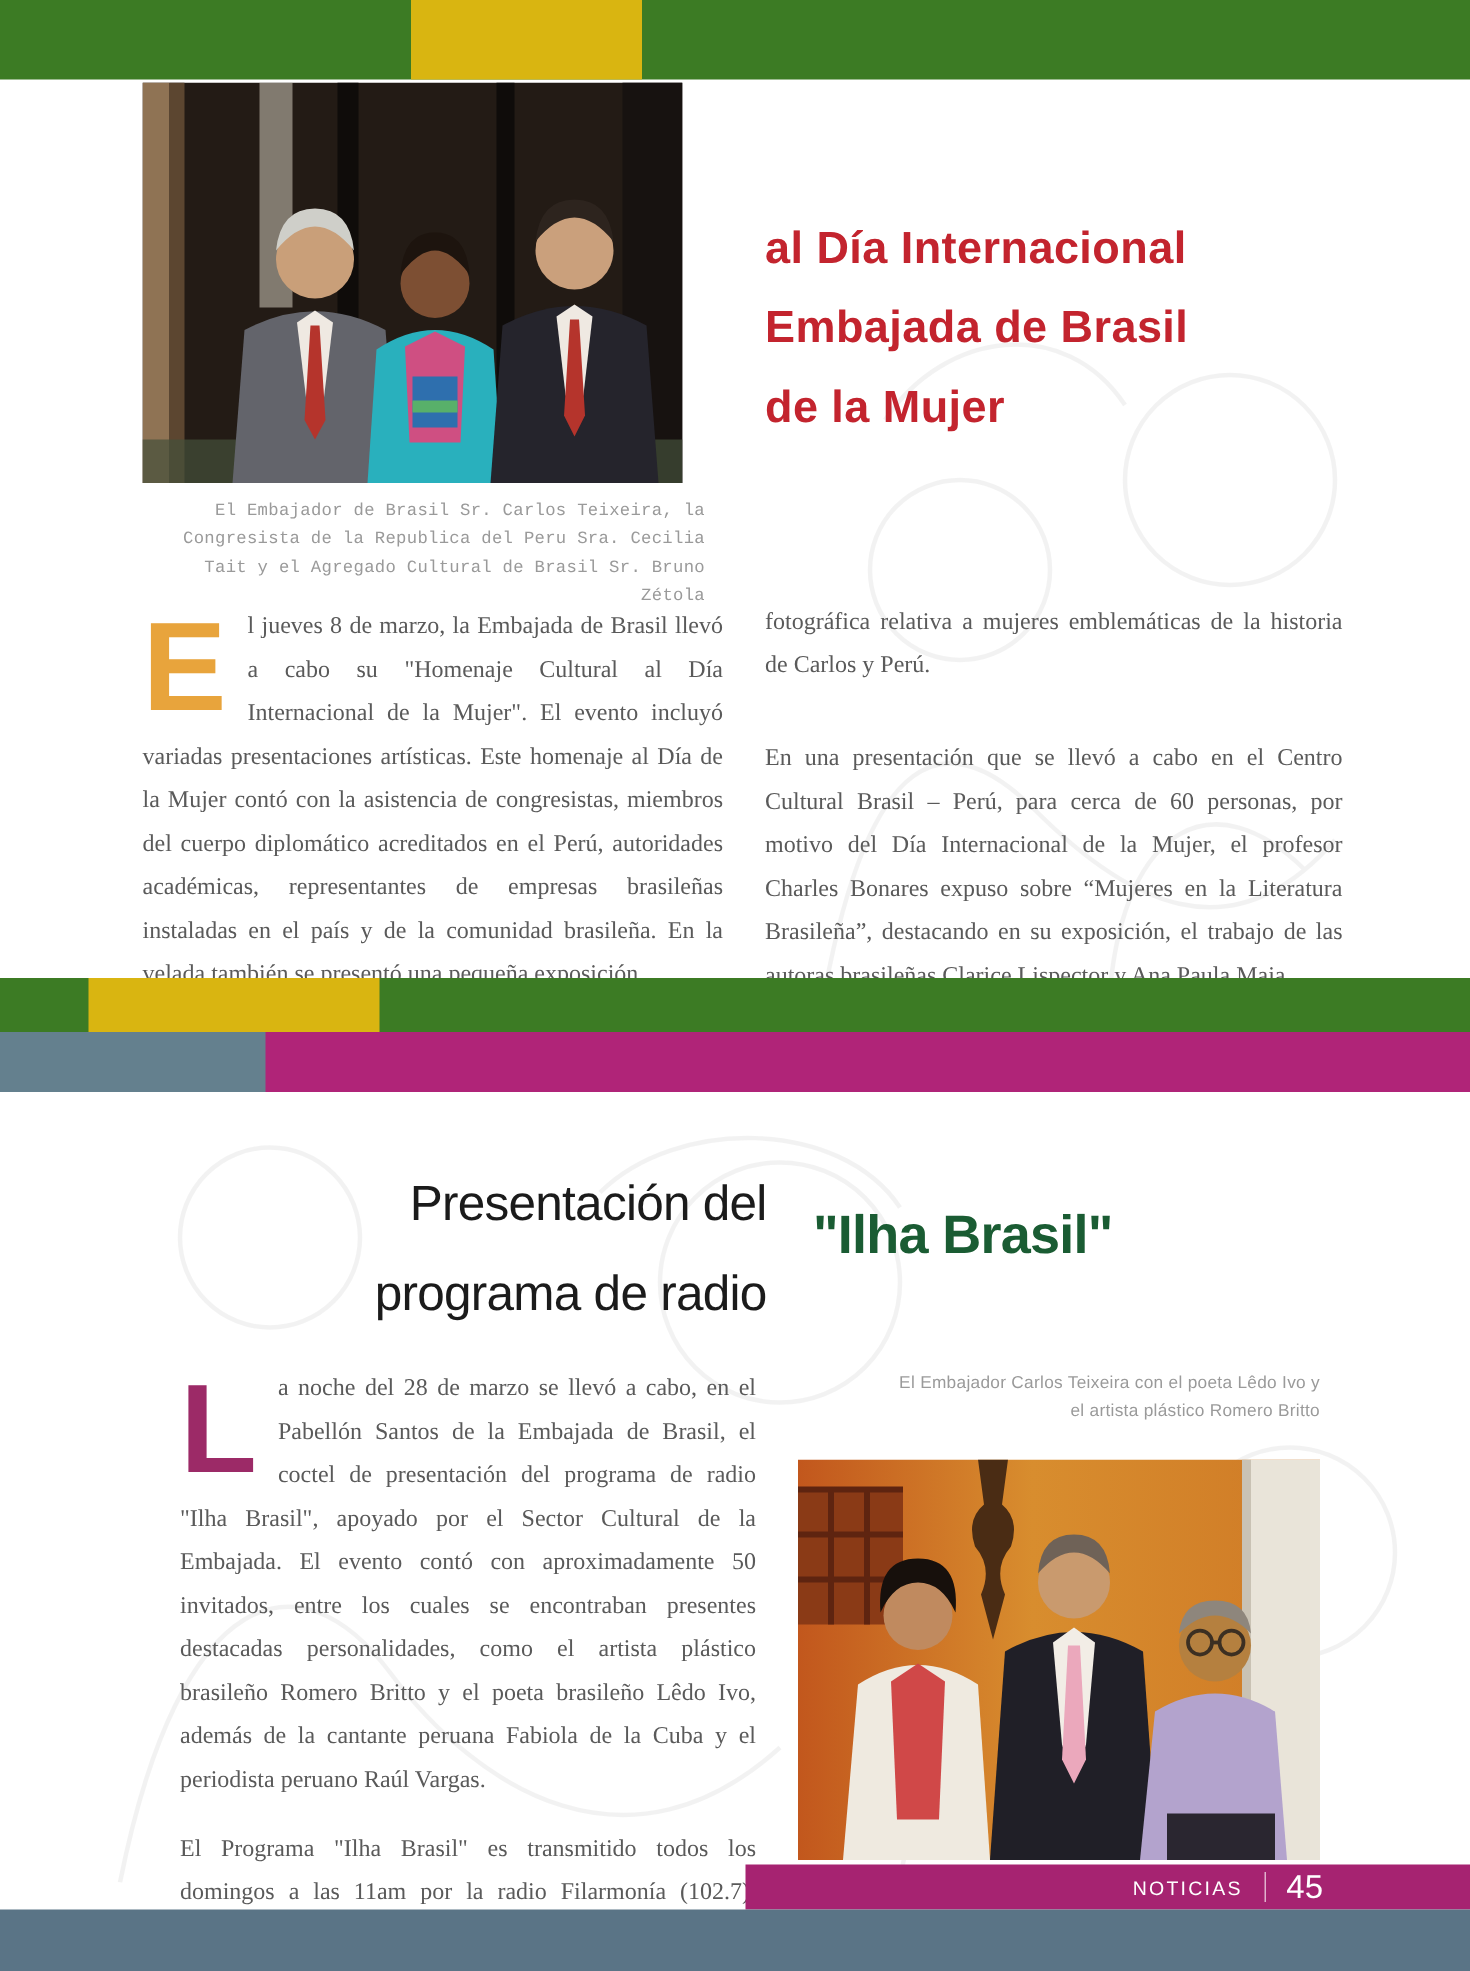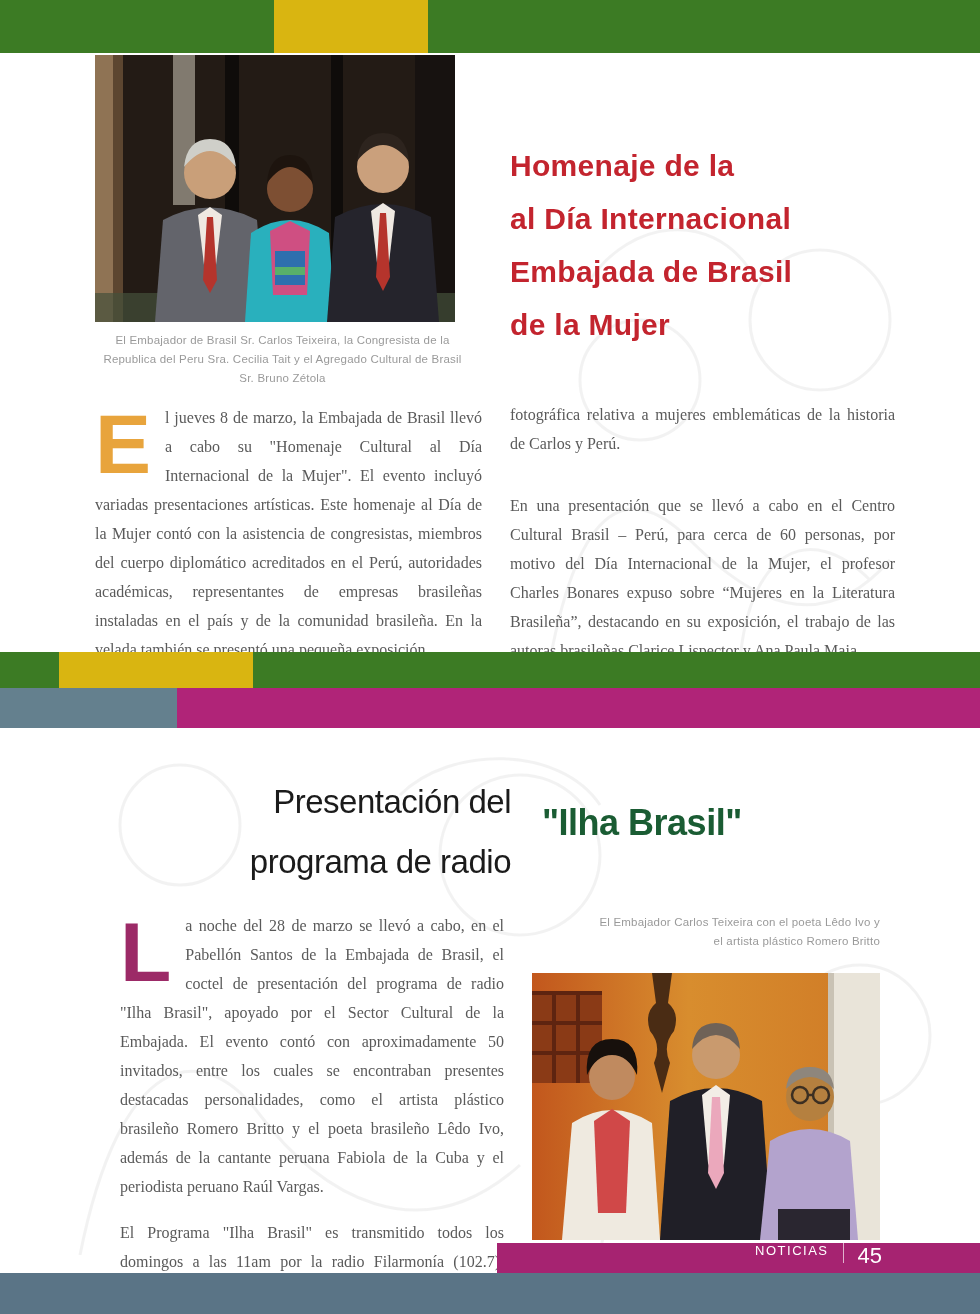--- a/index.html
+++ b/index.html
@@ -20,21 +20,21 @@
   .ghost{position:absolute;opacity:0.07;pointer-events:none;}
 
   
   .photo{position:absolute;display:block;}
   .photo svg{display:block;}
   .photo1{left:95px;top:55px;width:360px;height:267px;}
   .photo2{left:532px;top:973px;width:348px;height:267px;}
 
   
   .caption{position:absolute;color:#9a9a9a;font-size:11.5px;line-height:19px;letter-spacing:.2px;}
-  .caption1{left:95px;top:331px;width:375px;text-align:center;}
+  .caption1{left:95px;top:331px;width:375px;text-align:right;font-family:Liberation Mono, monospace;}
   .caption2{left:575px;top:913px;width:305px;text-align:right;}
 
   
   .headline{position:absolute;left:510px;top:139px;width:420px;color:#c3242e;
             font-weight:bold;font-size:30px;line-height:53px;letter-spacing:.3px;}
   .bodytext{color:#5a5a5a;font-family:"Liberation Serif",serif;font-size:16px;
             line-height:29px;text-align:justify;}
   .col1{position:absolute;left:95px;top:403px;width:387px;}
   .col2{position:absolute;left:510px;top:400px;width:385px;}
   .col2 .para2{margin-top:33px;}
@@ -46,21 +46,21 @@
   
   .title2{position:absolute;left:144px;top:772px;width:367px;text-align:right;
           color:#1b1b1b;font-size:33px;line-height:60px;font-weight:500;letter-spacing:-.5px;}
   .title2-accent{position:absolute;left:542px;top:802px;width:260px;color:#1a5c33;
           font-size:36px;font-weight:bold;letter-spacing:-.5px;}
   .art2-text{position:absolute;left:120px;top:911px;width:384px;}
   .art2-text .para2{margin-top:17px;}
 
   
   .footer-bar{position:absolute;left:497px;top:1243px;width:483px;height:30px;background:#a62371;
-              display:flex;justify-content:flex-end;padding-right:98px;box-sizing:border-box;}
+              display:flex;align-items:center;justify-content:flex-end;padding-right:98px;box-sizing:border-box;}
   .footer-label{color:#ffffff;font-size:13px;letter-spacing:1.5px;font-weight:500;}
   .footer-divider{width:1px;height:20px;background:rgba(255,255,255,.65);margin:0 14px;}
   .footer-page{color:#ffffff;font-size:22px;font-weight:500;}
 </style>
 </head>
 <body>
 
 <div class="page">
 
   <div class="bar top-bar">
@@ -115,21 +115,20 @@
       <path d="M276 156 L288 148 L300 156 L294 208 L288 228 L282 208 Z" fill="#efe9e2"></path>
       <path d="M285 158 L291 158 L295 222 L288 236 L281 222 Z" fill="#b5342c"></path>
       <circle cx="288" cy="112" r="26" fill="#caa07c"></circle>
       <path d="M262 106 Q265 78 288 78 Q311 78 314 106 Q301 90 288 90 Q275 90 262 106 Z" fill="#2d241e"></path>
     </svg>
   </span>
 
   <div class="caption caption1">El Embajador de Brasil  Sr. Carlos Teixeira, la Congresista de la Republica del Peru Sra. Cecilia Tait y el Agregado Cultural de Brasil Sr. Bruno Zétola</div>
 
   <div class="headline">
-    <div>Homenaje de la</div>
     <div>al Día Internacional</div>
     <div>Embajada de Brasil</div>
     <div>de la Mujer</div>
   </div>
 
   <div class="col1 bodytext">
     <span class="dropcap dropcap-e">E</span><span>l jueves 8 de marzo, la Embajada de Brasil llevó a cabo su "Homenaje Cultural al Día Internacional de la Mujer". El evento incluyó variadas presentaciones artísticas. Este homenaje al Día de la Mujer contó con la asistencia de congresistas, miembros del cuerpo diplomático acreditados en el Perú, autoridades académicas, representantes de empresas brasileñas instaladas en el país y de la comunidad brasileña. En la velada también se presentó una pequeña exposición</span>
   </div>
 
   <div class="col2 bodytext">

